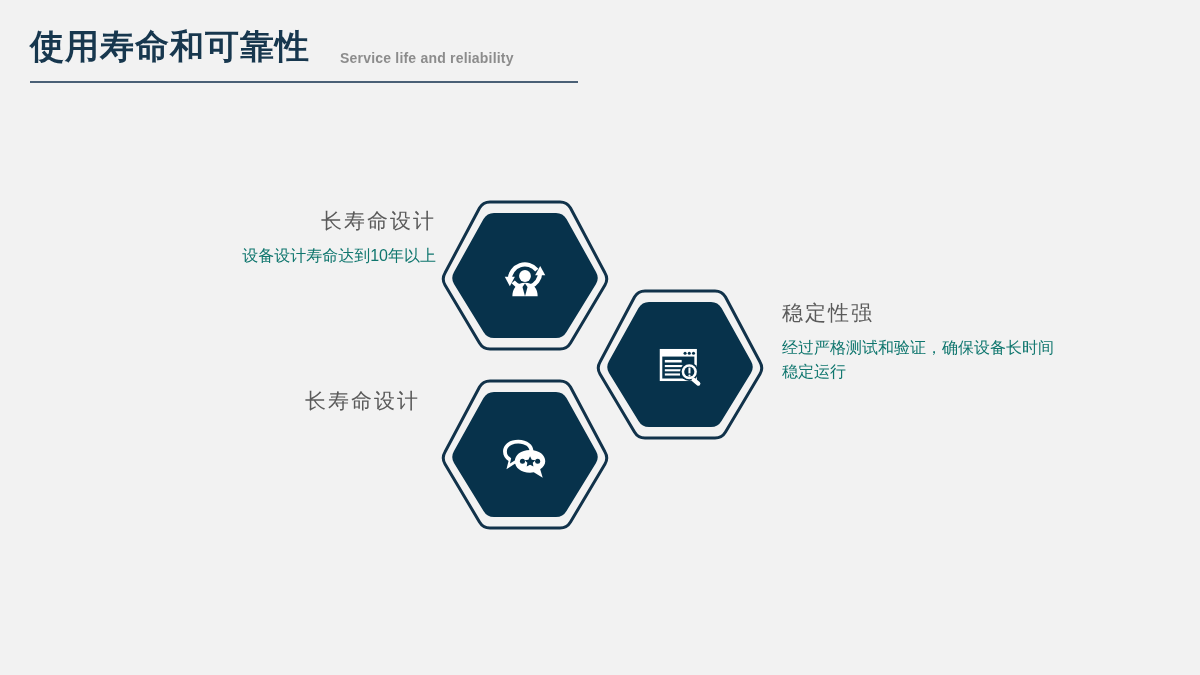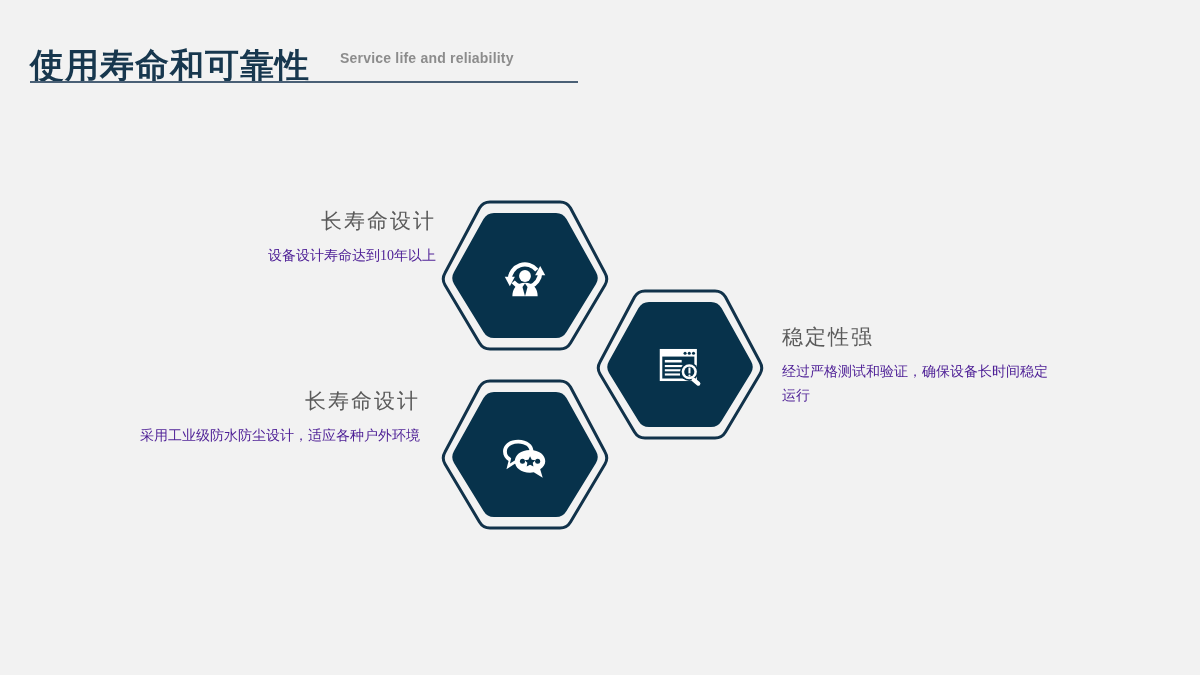--- a/index.html
+++ b/index.html
@@ -36,21 +36,20 @@
     position: absolute;
     left: 0;
     top: 0;
     font-family: "Liberation Sans", sans-serif;
     font-weight: bold;
     font-size: 34px;
     letter-spacing: 1px;
     color: #17374e;
     line-height: 44px;
     white-space: nowrap;
-    margin-top: 19px;
   }
   .title-en {
     position: absolute;
     left: 310px;
     top: 24px;
     font-family: "Liberation Sans", sans-serif;
     font-size: 14px;
     color: #8c8c8c;
     line-height: 20px;
     white-space: nowrap;
@@ -110,29 +109,29 @@
   }
   .feature .f-title {
     font-family: "Liberation Serif", serif;
     font-size: 21px;
     color: #5a5a5a;
     line-height: 30px;
     letter-spacing: 2px;
     white-space: nowrap;
   }
   .feature .f-desc {
-    font-family: Liberation Serif, serif;
-    font-size: 14px;
-    color: #4c1d95;
+    font-family: Liberation Sans, sans-serif;
+    font-size: 16px;
+    color: #0f766e;
     line-height: 24px;
     margin-top: 8px;
   }
 
   .feature.right-align { text-align: right; }
-  .feature.left-align  { text-align: left; margin-top: 24px; }
+  .feature.left-align  { text-align: left; }
 
   #feature-1 { left: 136px; top: 206px; width: 300px; }
   #feature-2 { left: 110px; top: 386px; width: 310px; }
   #feature-3 { left: 782px; top: 298px; width: 275px; }
 </style>
 </head>
 <body>
 
 <div class="slide">
 
@@ -238,21 +237,20 @@
 
   </div>
 
   <div class="feature right-align" id="feature-1">
     <div class="f-title">长寿命设计</div>
     <div class="f-desc">设备设计寿命达到10年以上</div>
   </div>
 
   <div class="feature right-align" id="feature-2">
     <div class="f-title">长寿命设计</div>
-    <div class="f-desc">采用工业级防水防尘设计，适应各种户外环境</div>
   </div>
 
   <div class="feature left-align" id="feature-3">
     <div class="f-title">稳定性强</div>
     <div class="f-desc">经过严格测试和验证，确保设备长时间稳定运行</div>
   </div>
 
 </div>
 
 </body></html>

